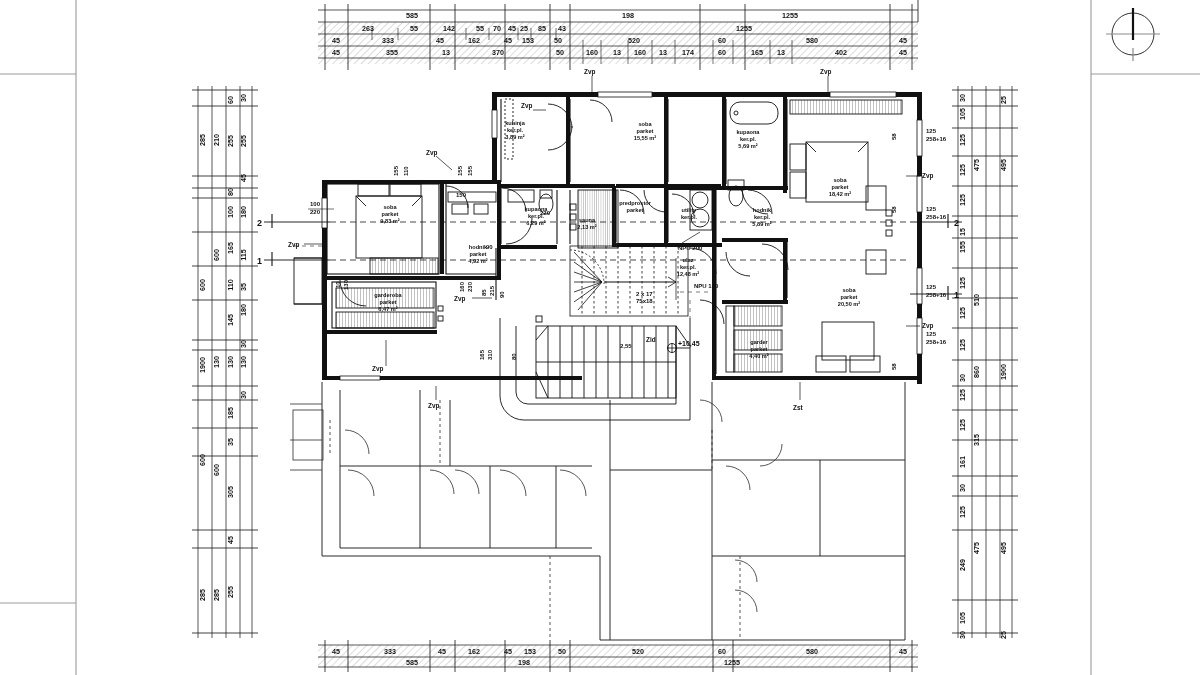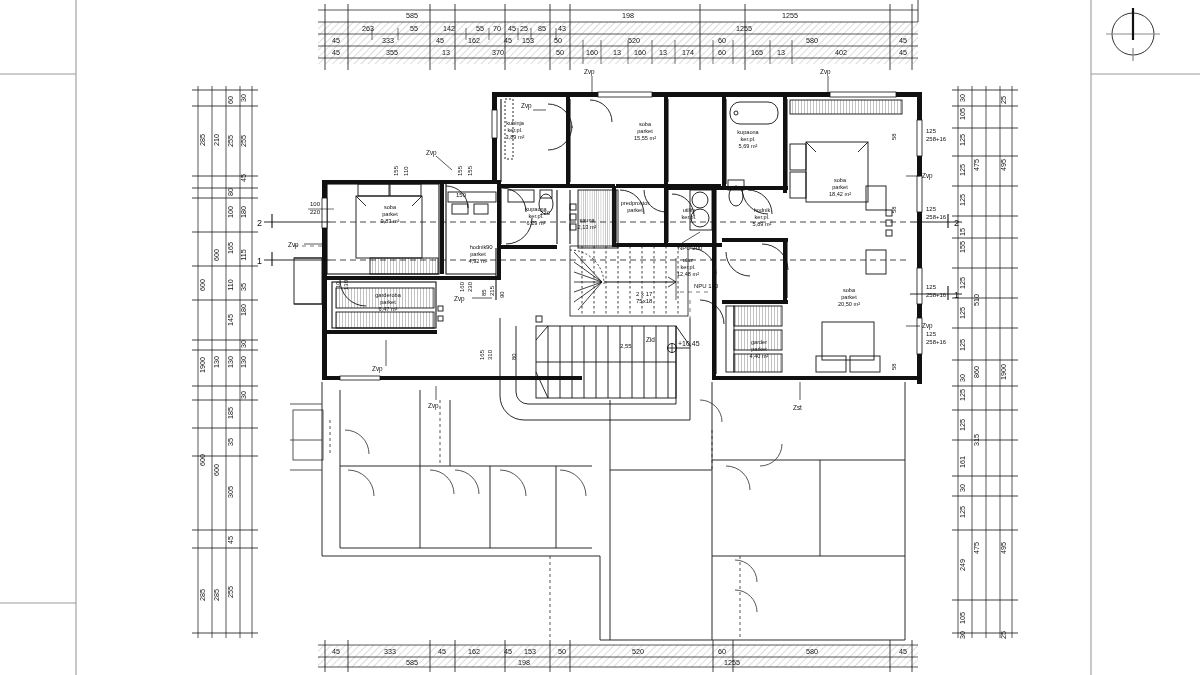--- a/index.html
+++ b/index.html
@@ -1,18 +1,18 @@
 <!DOCTYPE html>
 <html><head>
 <meta charset="utf-8">
 <style>
   html,body{margin:0;padding:0;background:#ffffff;}
   body{width:1200px;height:675px;overflow:hidden;
        font-family:"Liberation Sans","DejaVu Sans",sans-serif;color:#111;}
-  #sheet{position:relative;width:1200px;height:675px;background:#ec4899;}
+  #sheet{position:relative;width:1200px;height:675px;background:#ec4899;font-weight:bold;}
   svg{display:block;}
   text{font-family:"Liberation Sans","DejaVu Sans",sans-serif;fill:#111;}
   .dimtxt{font-size:7.2px;}
   .dimtxt-sm{font-size:6px;}
   .roomtxt{font-size:5.6px;text-anchor:middle;}
   .zvp{font-size:6.4px;}
   .secmk{font-size:9px;}
   .elev{font-size:7px;}
 </style>
 </head>

